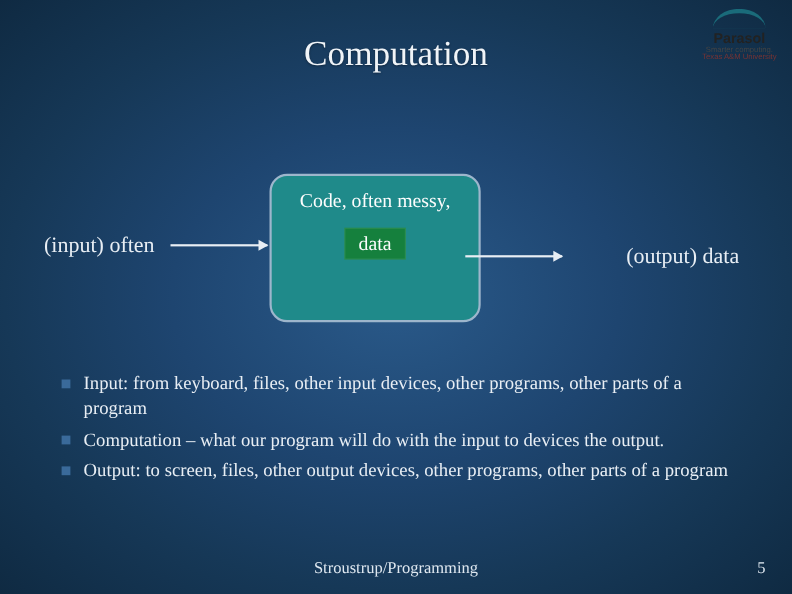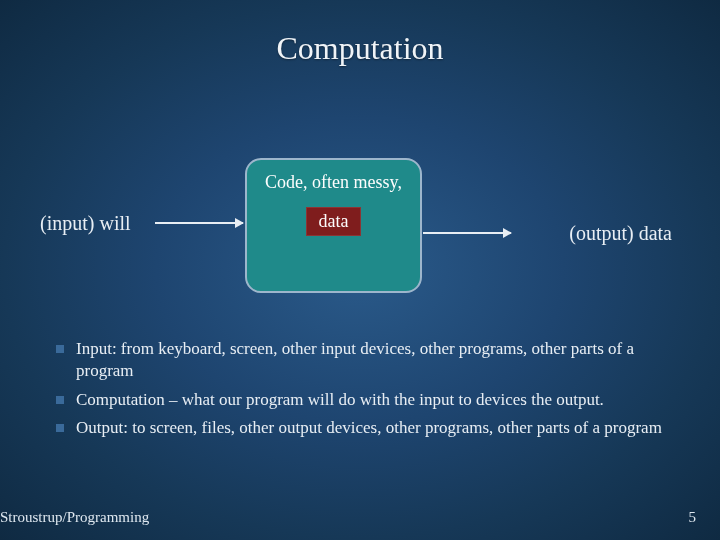--- a/index.html
+++ b/index.html
@@ -65,35 +65,35 @@
     border-top: 5px solid transparent;
     border-bottom: 5px solid transparent;
   }
   .arrow-left { left: 155px; top: 72px; width: 88px; }
   .arrow-right { left: 423px; top: 82px; width: 88px; }
 
   .code-box {
     position: absolute;
     left: 245px;
     top: 8px;
-    width: 177px;
+    width: 192px;
     height: 135px;
     background: #1f8a8a;
     border: 2px solid #9db6cc;
     border-radius: 16px;
     padding: 12px 12px 0 12px;
     text-align: center;
     color: #fdfdfd;
     font-size: 18px;
   }
   .code-box .line1 { margin-top: 0px; }
   .code-box .line2 { margin-top: 10px; }
   .data-badge {
     display: inline-block;
-    background: #7f1d1d;
+    background: #15803d;
     padding: 3px 12px;
     margin-top: 14px;
     font-size: 18px;
     border: 1px solid rgba(255,255,255,0.1);
   }
 
   .bullets {
     position: absolute;
     top: 338px;
     left: 50px;
@@ -112,53 +112,60 @@
     position: absolute;
     left: 6px; top: 7px;
     width: 8px; height: 8px;
     background: #3a6a9a;
   }
 
   .footer {
     position: absolute;
     bottom: 14px;
     width: 100%;
+    text-align: center;
     font-size: 15px;
     color: #dfe8f0;
   }
   .pagenum {
     position: absolute;
     bottom: 14px;
     right: 24px;
     font-size: 15px;
     color: #dfe8f0;
   }
 </style>
 </head>
 <body>
 
 <div class="slide">
 
+  <div class="logo">
+    <div class="arc"></div>
+    <div class="brand">Parasol</div>
+    <div class="tag">Smarter computing.</div>
+    <div class="uni">Texas A&amp;M University</div>
+  </div>
 
   <h1 class="title">Computation</h1>
 
   <div class="diagram">
-    <div class="label-left">(input) will</div>
+    <div class="label-left">(input) often</div>
     <div class="arrow arrow-left"></div>
 
     <div class="code-box">
       <div class="line1">Code, often messy,</div>
       <div class="data-badge">data</div>
     </div>
 
     <div class="arrow arrow-right"></div>
     <div class="label-right">(output) data</div>
   </div>
 
   <ul class="bullets">
-    <li>Input: from keyboard, screen, other input devices, other programs, other parts of a program</li>
+    <li>Input: from keyboard, files, other input devices, other programs, other parts of a program</li>
     <li>Computation – what our program will do with the input to devices the output.</li>
     <li>Output: to screen, files, other output devices, other programs, other parts of a program</li>
   </ul>
 
   <div class="footer">Stroustrup/Programming</div>
   <div class="pagenum">5</div>
 </div>
 
 </body></html>

